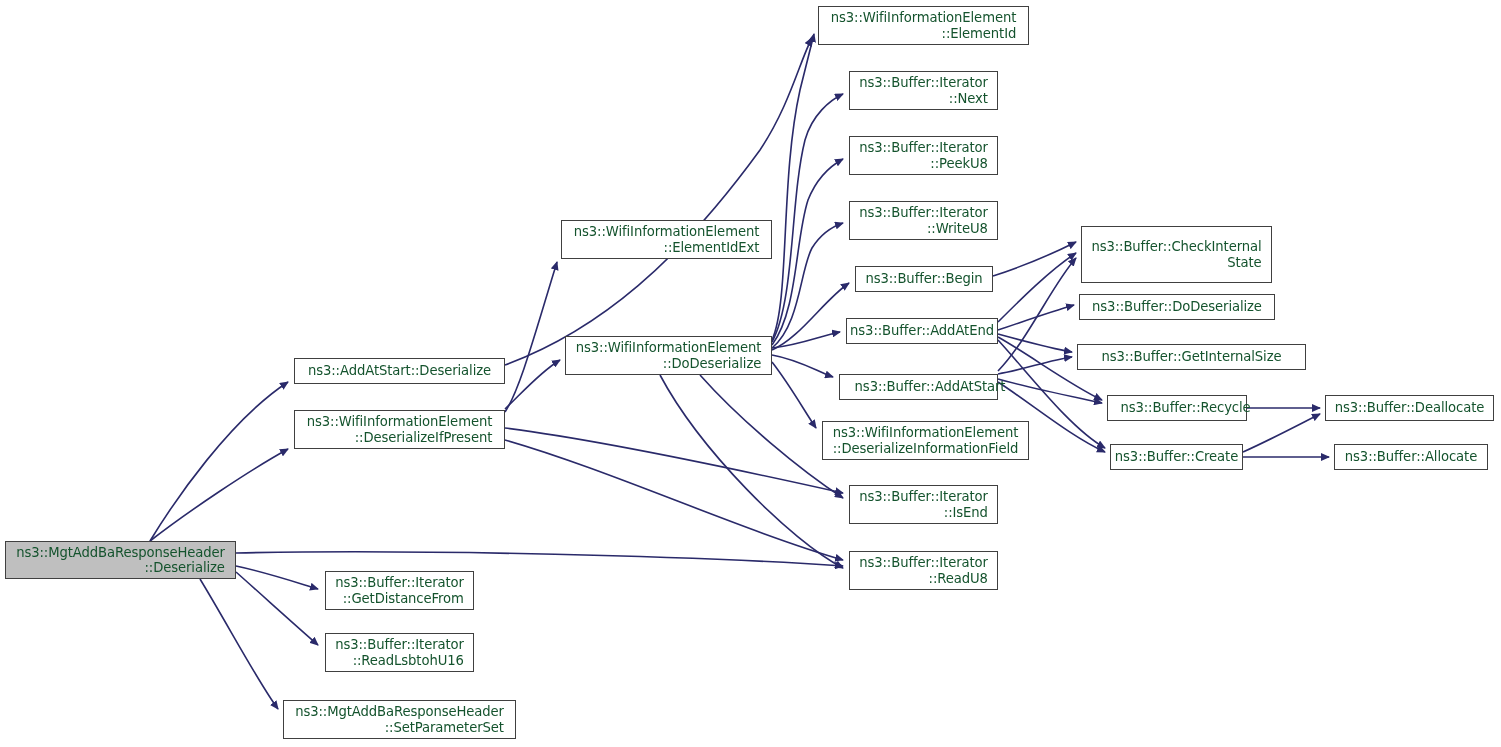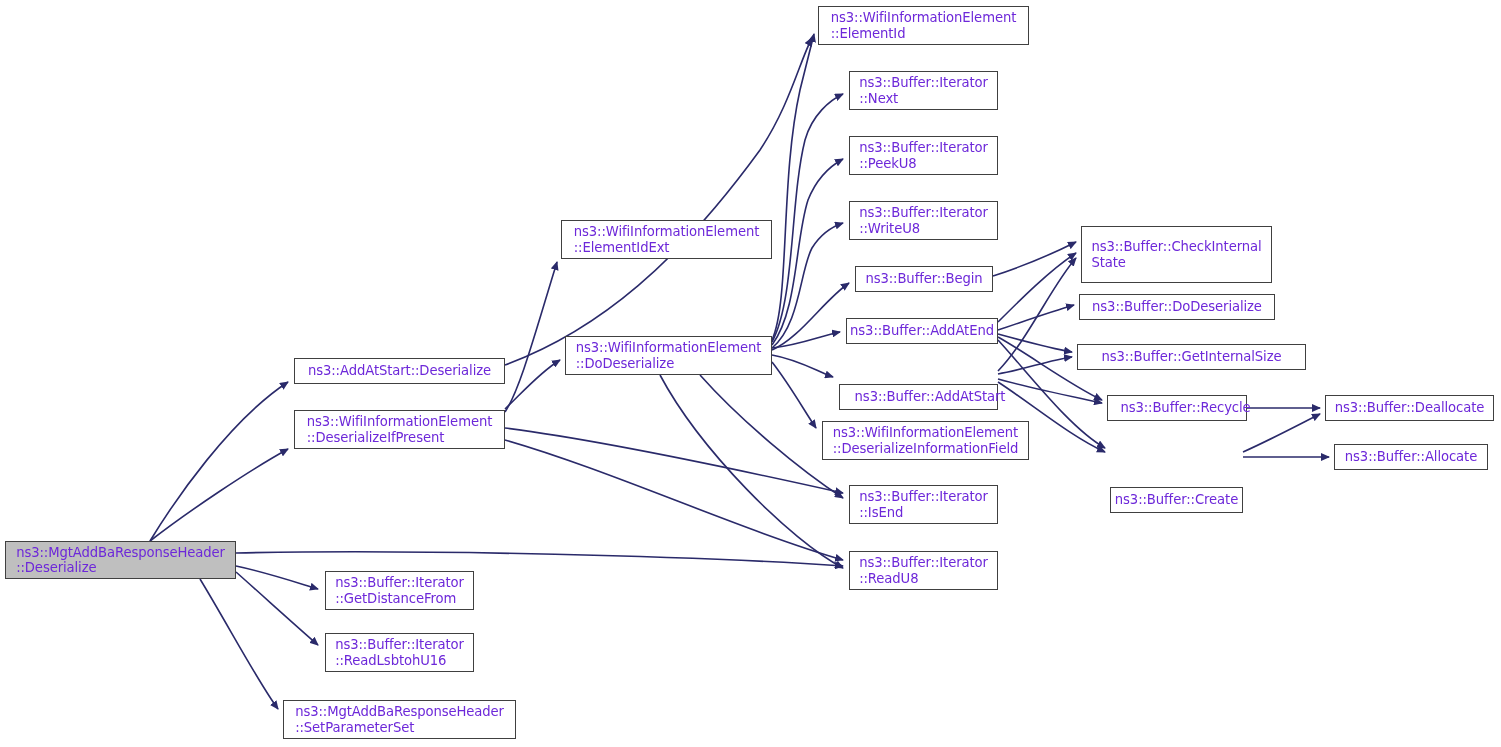--- a/index.html
+++ b/index.html
@@ -2,21 +2,21 @@
 <html><head>
 <meta charset="utf-8">
 <title>Call Graph</title>
 <style>
   html,body{margin:0;padding:0;background:#ffffff;}
   body{font-family:"DejaVu Sans","Liberation Sans",sans-serif;}
   #canvas{position:relative;width:1501px;height:747px;overflow:hidden;background:#ffffff;}
   #edges{position:absolute;left:0;top:0;width:1501px;height:747px;}
   .node{position:absolute;box-sizing:border-box;border:1px solid #404040;
         background:#ffffff;display:flex;align-items:center;justify-content:center;
-        text-align:left;color:#6d28d9;font-size:13.2px;line-height:15.5px;
+        text-align:right;color:#14532d;font-size:13.2px;line-height:15.5px;
         letter-spacing:-0.1px;white-space:pre-line;padding:0 3px;}
   .node.root{background:#bfbfbf;border-color:#404040;}
 </style>
 </head>
 <body>
 
 <div id="canvas">
 
   <svg id="edges" viewBox="0 0 1501 747" xmlns="http://www.w3.org/2000/svg">
     <defs>
@@ -81,30 +81,30 @@
       <div class="node" style="left: 818px; top: 6px; width: 211px; height: 39px;">ns3::WifiInformationElement
 ::ElementId</div>
       <div class="node" style="left: 849px; top: 71px; width: 149px; height: 39px;">ns3::Buffer::Iterator
 ::Next</div>
       <div class="node" style="left: 849px; top: 136px; width: 149px; height: 39px;">ns3::Buffer::Iterator
 ::PeekU8</div>
       <div class="node" style="left: 849px; top: 201px; width: 149px; height: 39px;">ns3::Buffer::Iterator
 ::WriteU8</div>
       <div class="node" style="left: 855px; top: 266px; width: 138px; height: 26px;">ns3::Buffer::Begin</div>
       <div class="node" style="left: 846px; top: 318px; width: 152px; height: 26px;">ns3::Buffer::AddAtEnd</div>
-      <div class="node" style="left: 839px; top: 384px; width: 159px; height: 26px; padding-left: 26px;">ns3::Buffer::AddAtStart</div>
+      <div class="node" style="left: 839px; top: 374px; width: 159px; height: 26px; padding-left: 26px;">ns3::Buffer::AddAtStart</div>
       <div class="node" style="left: 822px; top: 421px; width: 207px; height: 39px;">ns3::WifiInformationElement
 ::DeserializeInformationField</div>
       <div class="node" style="left: 849px; top: 485px; width: 149px; height: 39px;">ns3::Buffer::Iterator
 ::IsEnd</div>
       <div class="node" style="left: 849px; top: 551px; width: 149px; height: 39px;">ns3::Buffer::Iterator
 ::ReadU8</div>
       <div class="node" style="left: 1081px; top: 226px; width: 191px; height: 57px;">ns3::Buffer::CheckInternal
 State</div>
       <div class="node" style="left: 1079px; top: 294px; width: 196px; height: 26px;">ns3::Buffer::DoDeserialize</div>
       <div class="node" style="left: 1077px; top: 344px; width: 229px; height: 26px;">ns3::Buffer::GetInternalSize</div>
       <div class="node" style="left: 1107px; top: 395px; width: 140px; height: 26px; padding-left: 20px;">ns3::Buffer::Recycle</div>
-      <div class="node" style="left: 1110px; top: 444px; width: 133px; height: 26px; margin-top: 43px;">ns3::Buffer::Create</div>
+      <div class="node" style="left: 1110px; top: 444px; width: 133px; height: 26px;">ns3::Buffer::Create</div>
       <div class="node" style="left: 1325px; top: 395px; width: 169px; height: 26px;">ns3::Buffer::Deallocate</div>
       <div class="node" style="left: 1334px; top: 444px; width: 154px; height: 26px;">ns3::Buffer::Allocate</div>
     </div>
 
 </div>
 
 </body></html>

